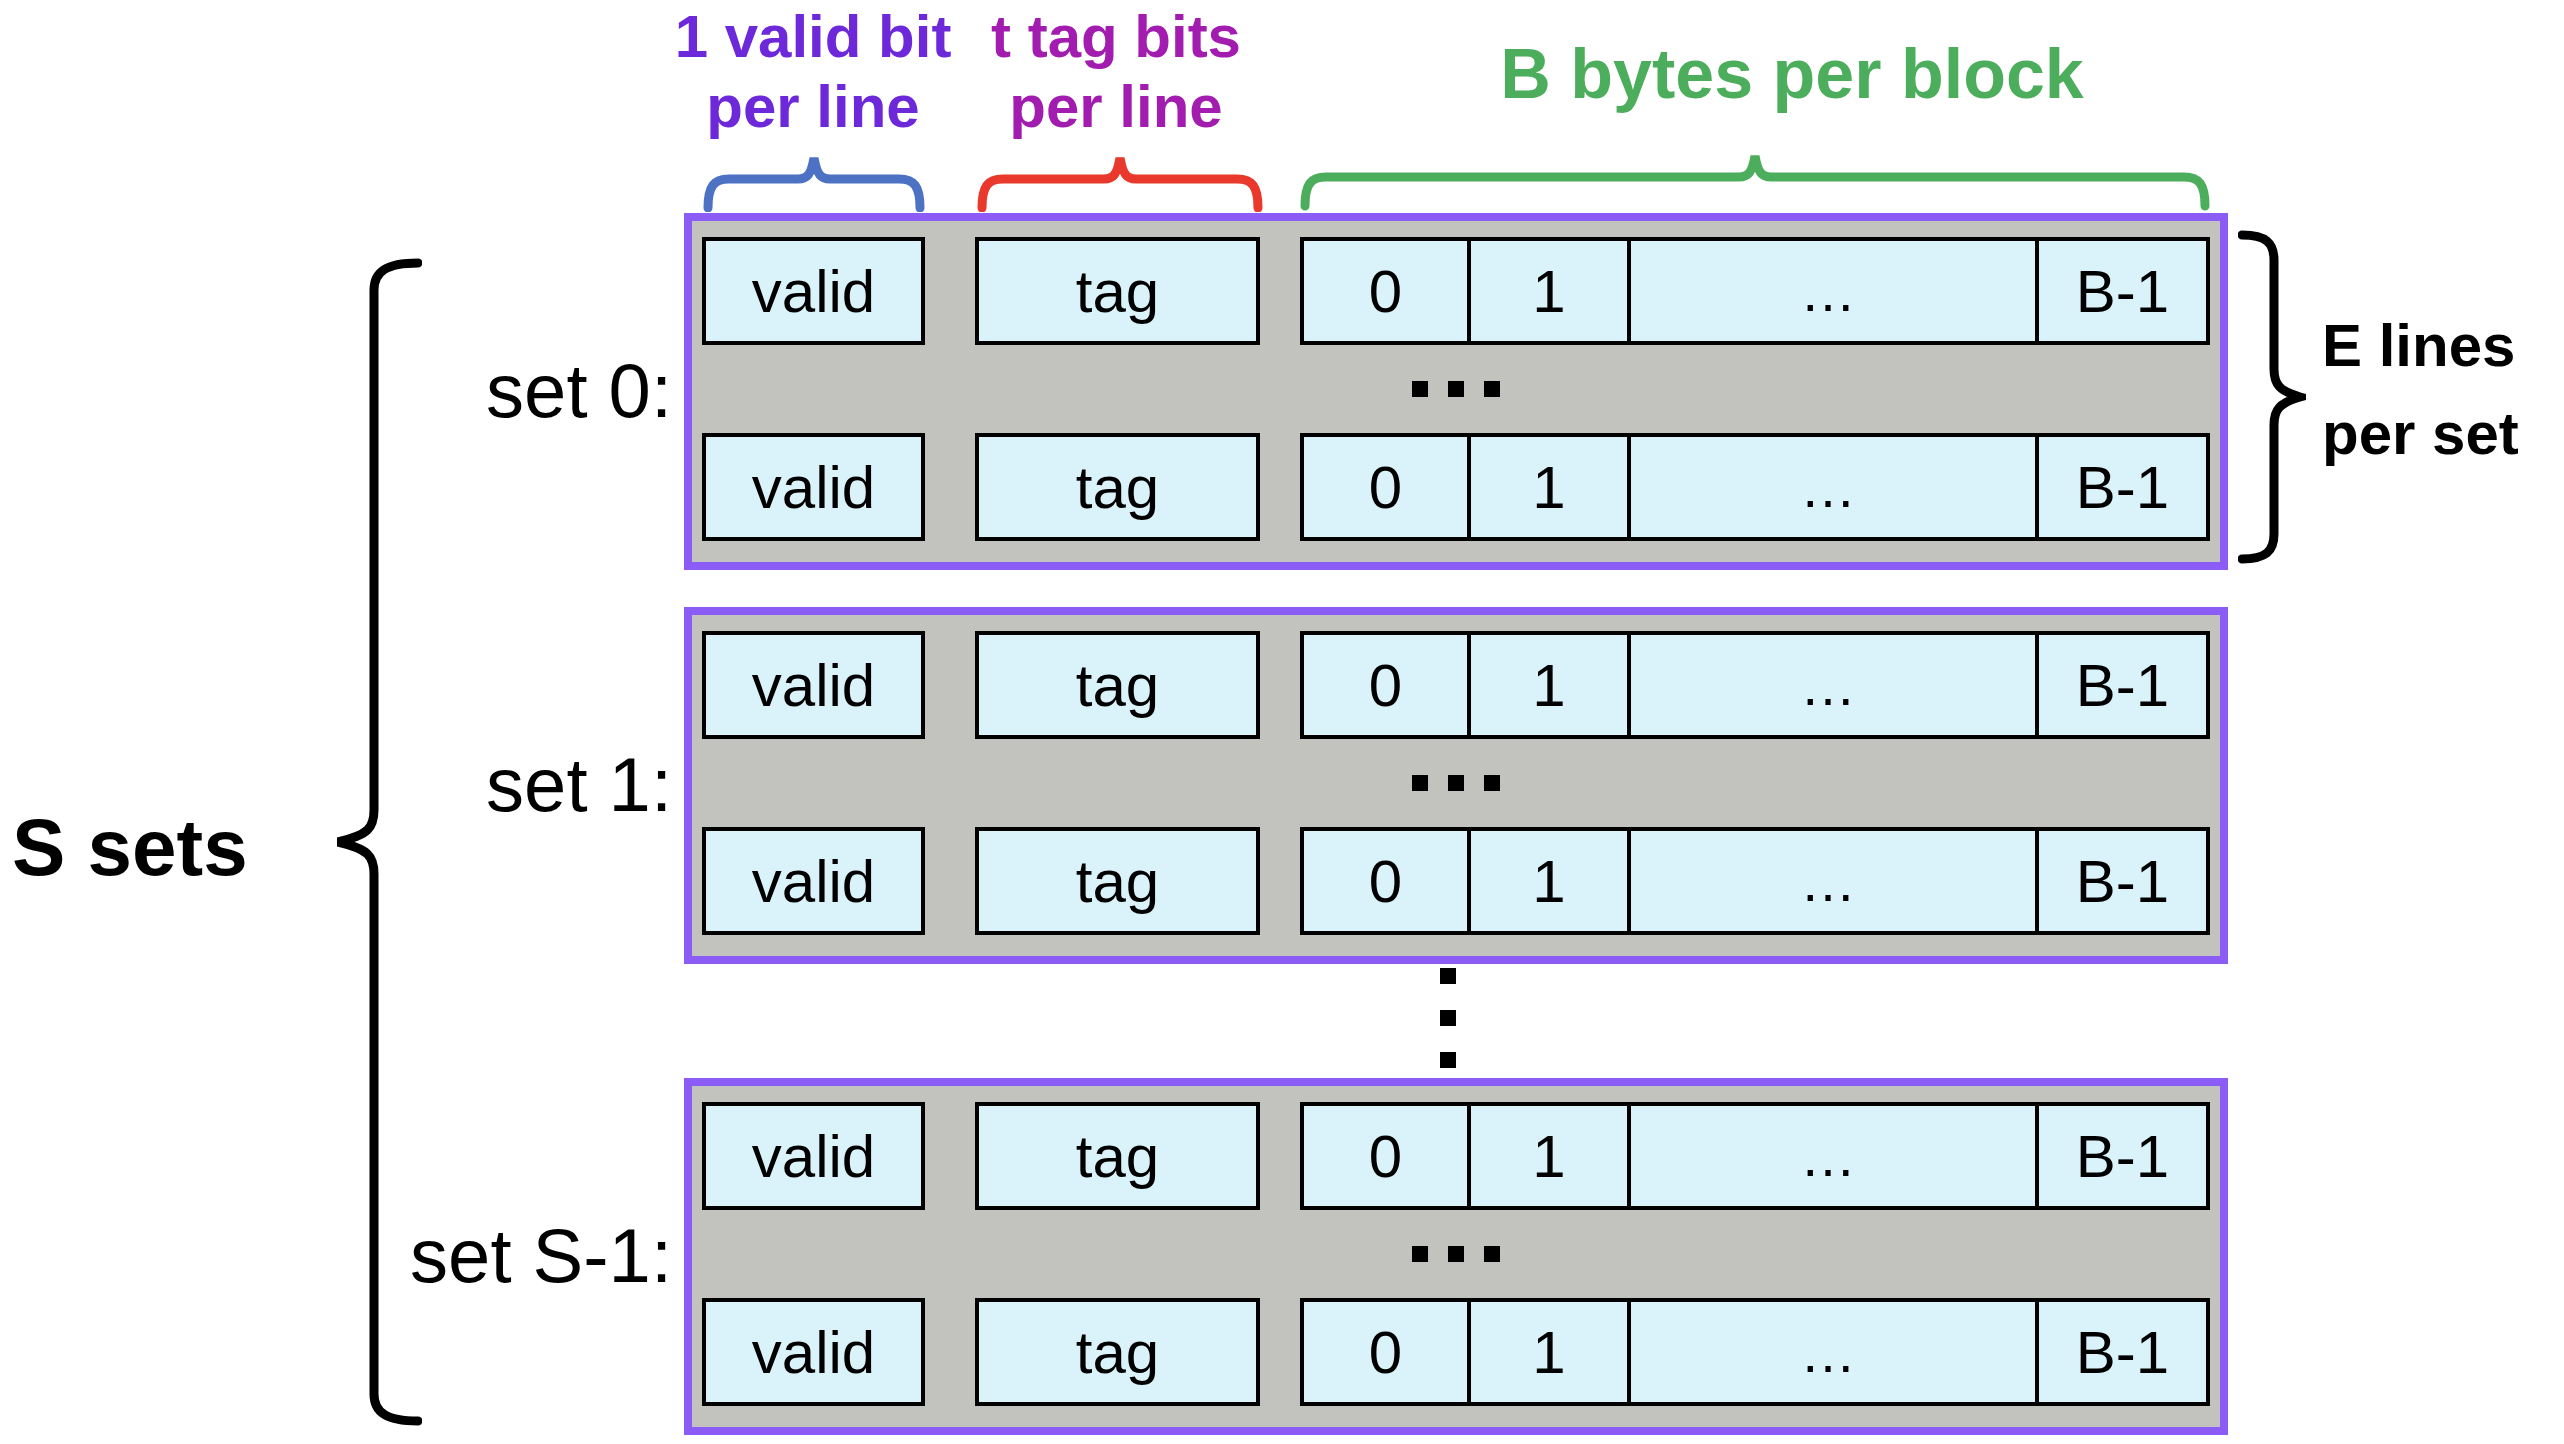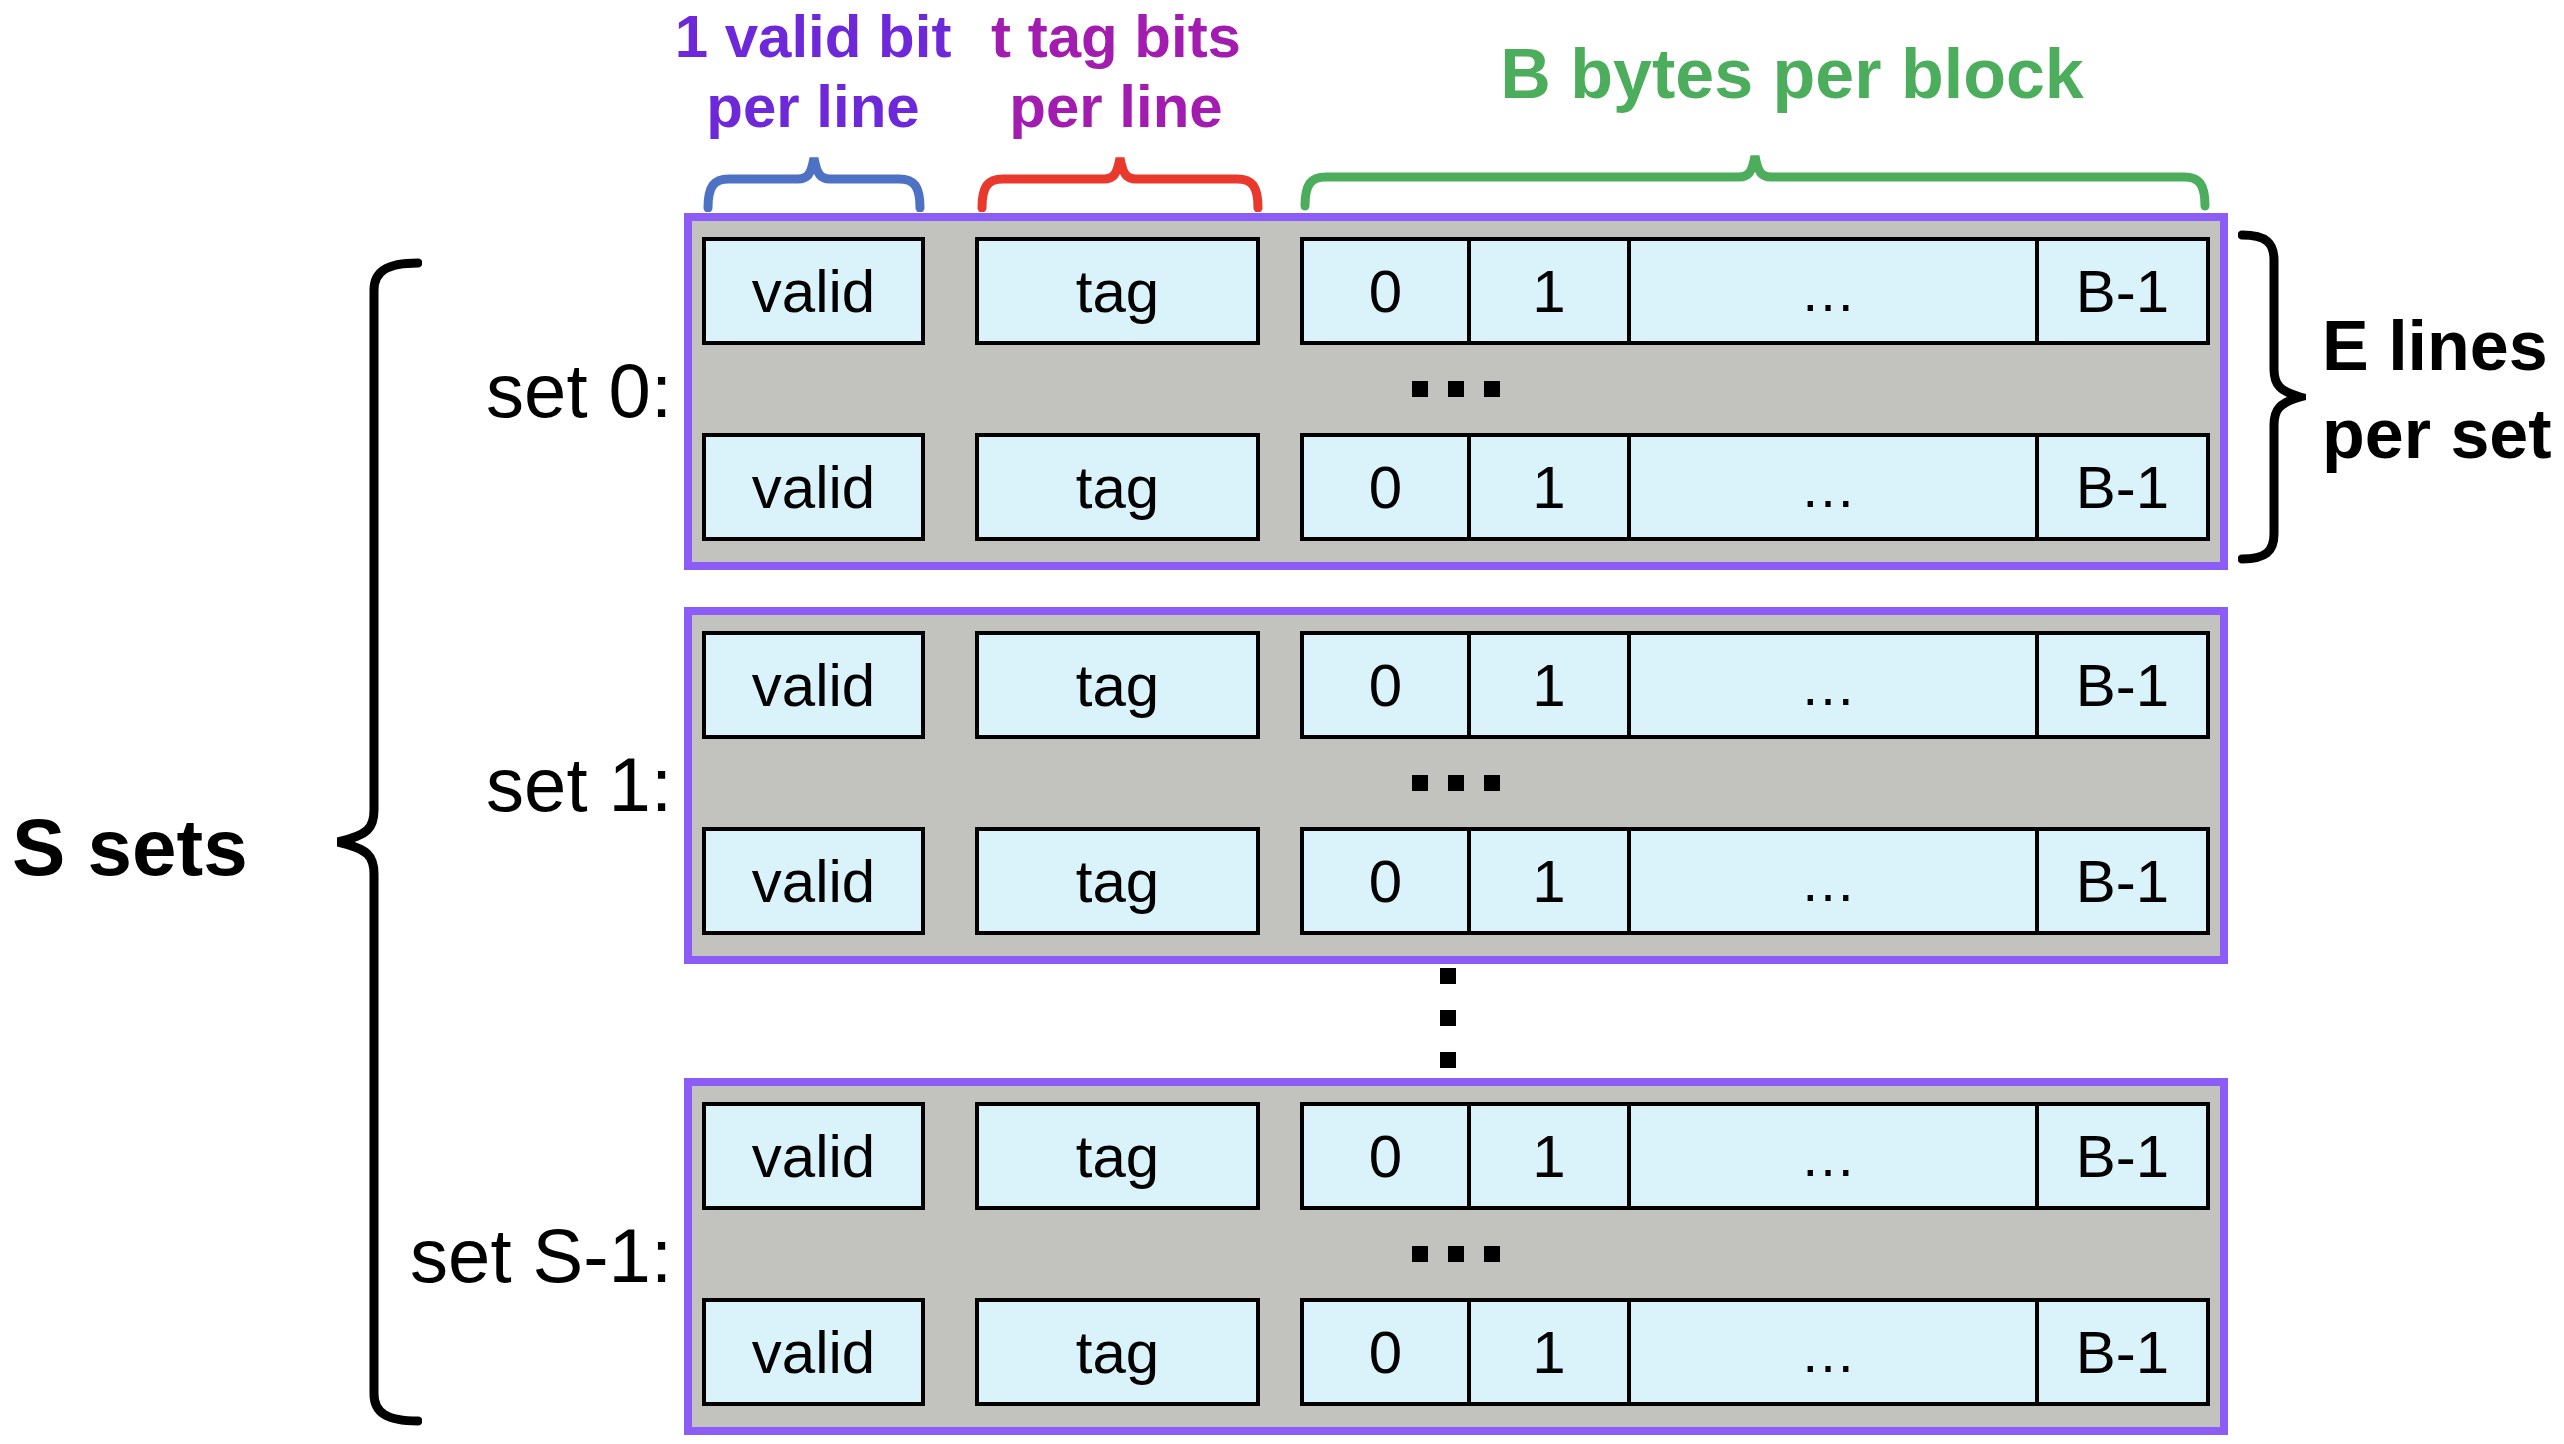--- a/index.html
+++ b/index.html
@@ -37,21 +37,21 @@
     position: absolute;
     left: 12px; top: 806px;
     width: 240px;
     font-size: 80px; font-weight: bold;
     color: #000; text-align: left;
     line-height: 84px; white-space: nowrap;
   }
   .e-lines-label {
     position: absolute;
     left: 2322px; top: 302px;
-    font-size: 70px; font-weight: bold;
+    font-size: 60px; font-weight: bold;
     line-height: 88px; color: #000;
     text-align: left; white-space: nowrap;
   }
   .set-label {
     position: absolute;
     left: 272px; width: 400px;
     text-align: right;
     font-size: 76px; font-weight: normal;
     line-height: 78px; color: #000;
     white-space: nowrap;

